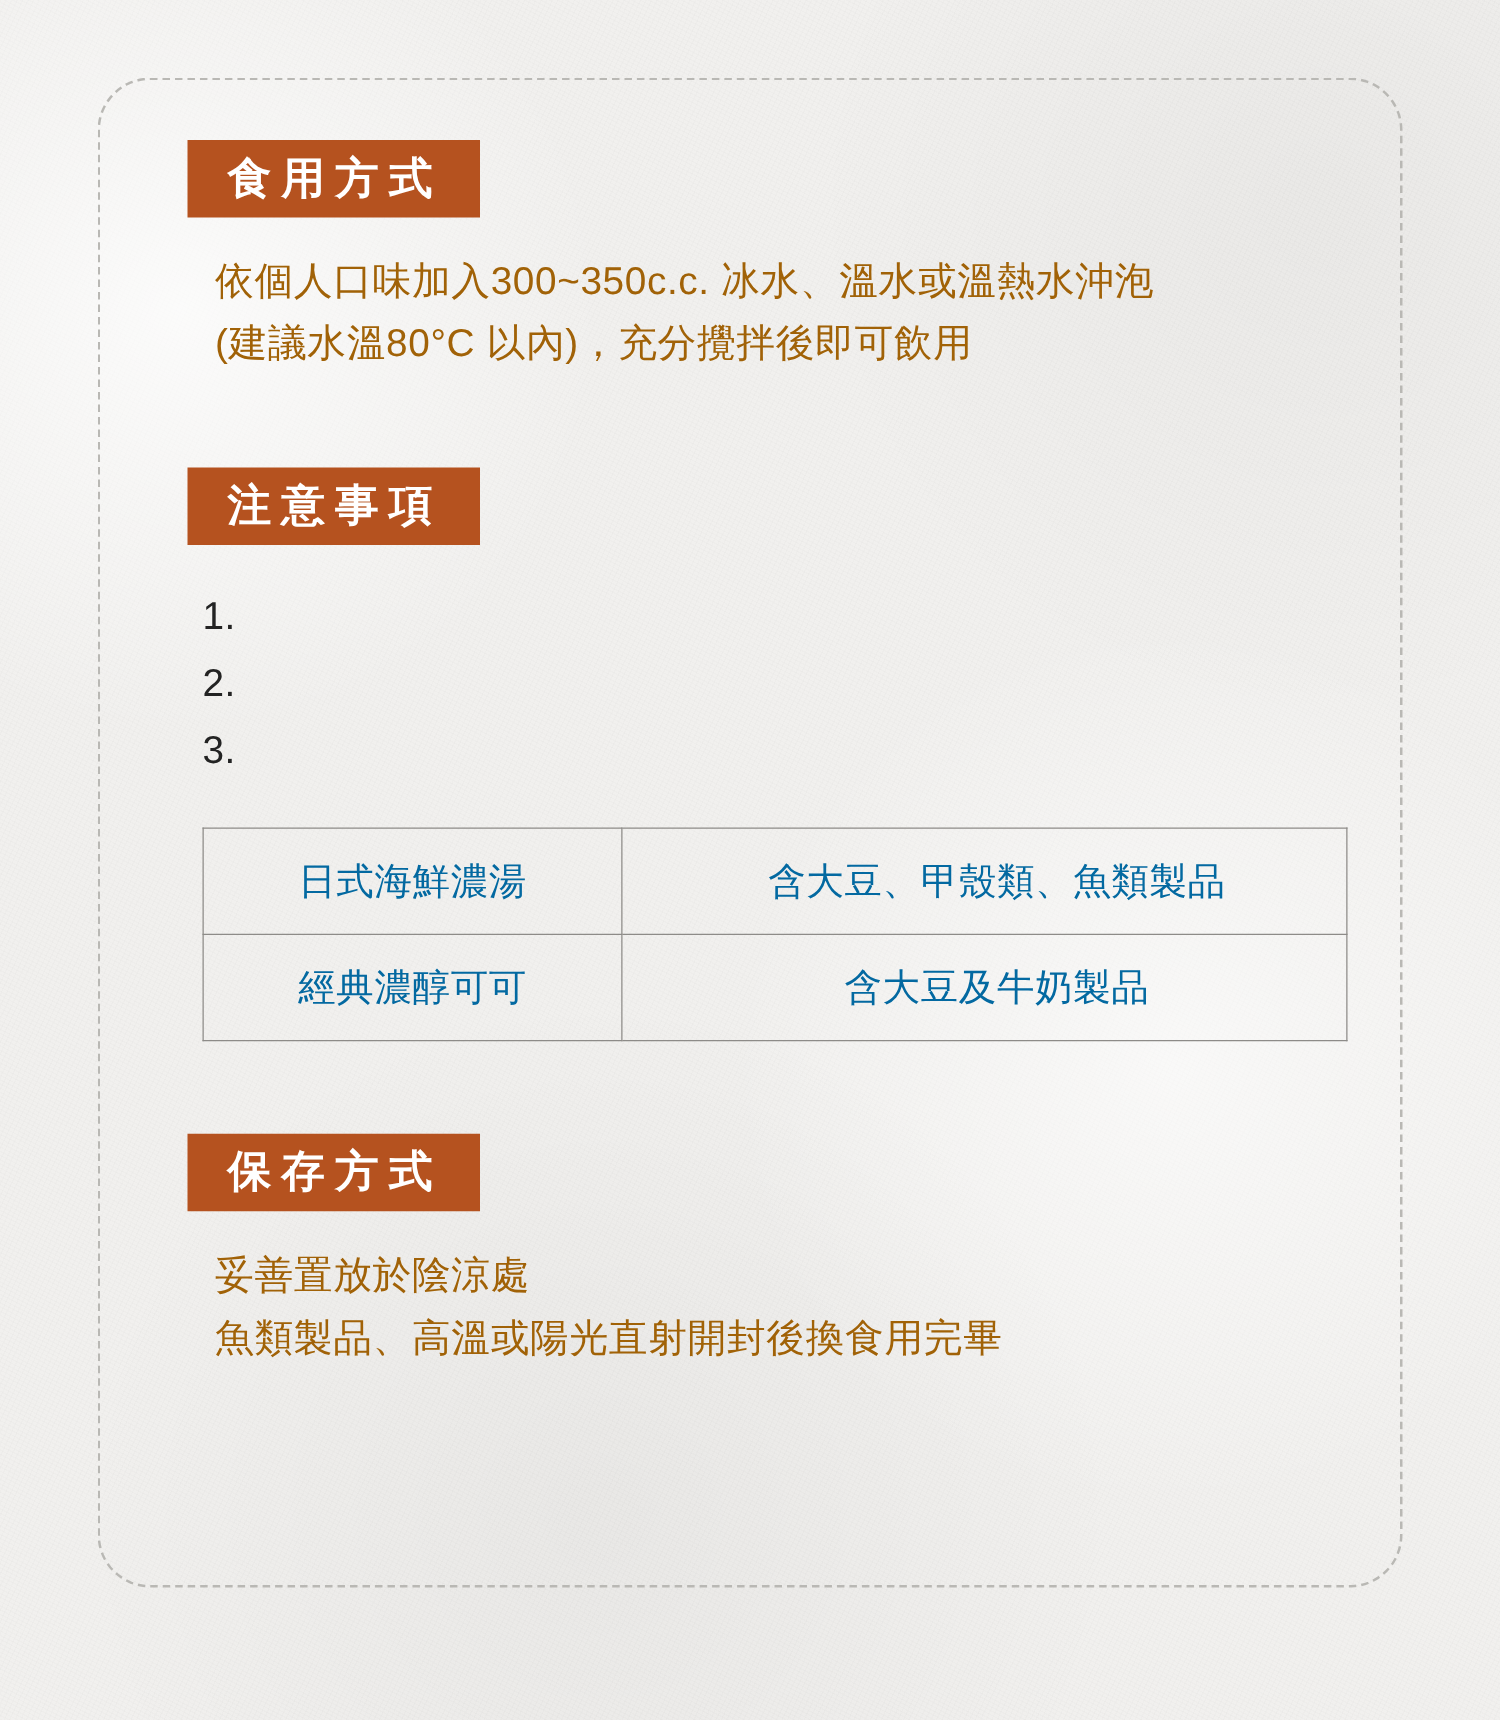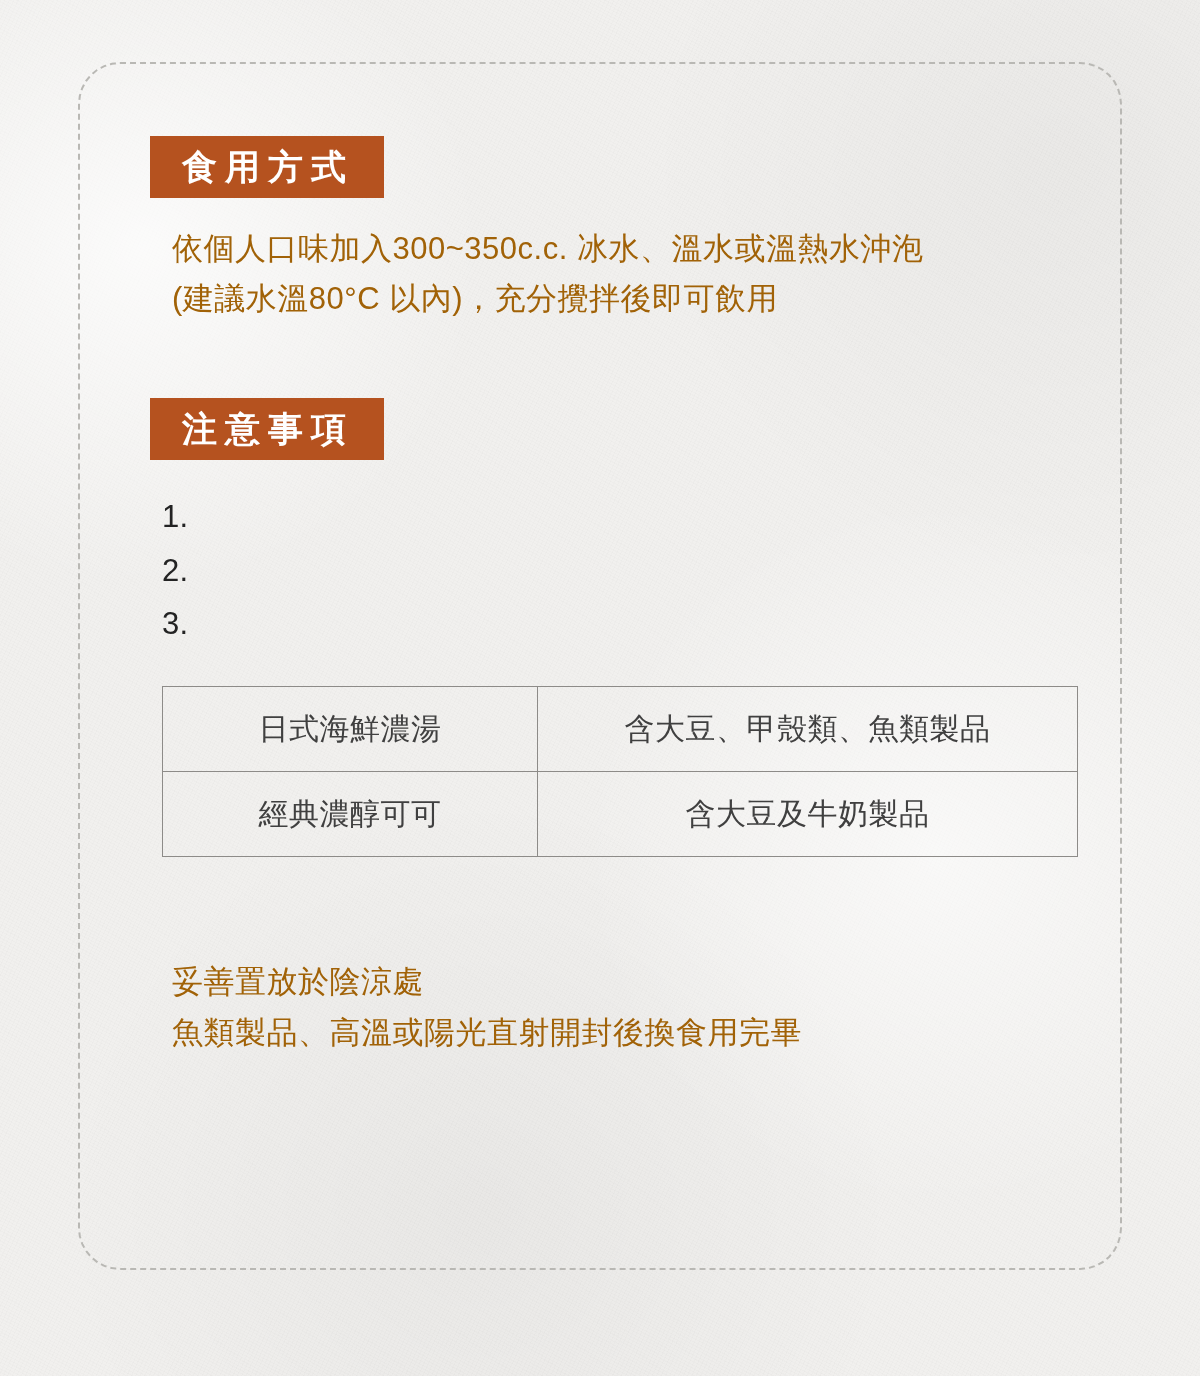--- a/index.html
+++ b/index.html
@@ -36,21 +36,21 @@
     width: 1044px;
     height: 1208px;
     border: 2px dashed #b9b8b4;
     border-radius: 42px;
     box-sizing: border-box;
     z-index: 1;
   }
   .content {
     position: absolute;
     left: 150px;
-    top: 136px;
+    top: 112px;
     width: 930px;
     z-index: 2;
   }
   .section-tag {
     display: inline-block;
     background: #b5521f;
     color: #ffffff;
     font-size: 35px;
     font-weight: bold;
     letter-spacing: 8px;
@@ -89,23 +89,23 @@
 
   table.allergen {
     margin: 36px 0 0 12px;
     border-collapse: collapse;
     width: 916px;
     table-layout: fixed;
   }
   table.allergen td {
     border: 1px solid #8d8b88;
     font-size: 30px;
-    color: #404040;
+    color: #0369a1;
     height: 84px;
-    padding: 0 28px;
+    padding: 0 8px;
     letter-spacing: 0.5px;
   }
   table.allergen td.name {
     width: 318px;
     text-align: center;
   }
   table.allergen td.desc {
     text-align: center;
     padding-left: 28px;
   }
@@ -148,18 +148,19 @@
       </tr>
       <tr>
         <td class="name">經典濃醇可可</td>
         <td class="desc">含大豆及牛奶製品</td>
       </tr>
     </tbody>
   </table>
 
   <div class="spacer-lg"></div>
 
+  <div class="section-tag">保存方式</div>
   <div class="body-text">
     <div>妥善置放於陰涼處</div>
     <div>魚類製品、高溫或陽光直射開封後換食用完畢</div>
   </div>
 
 </div>
 
 </body></html>

